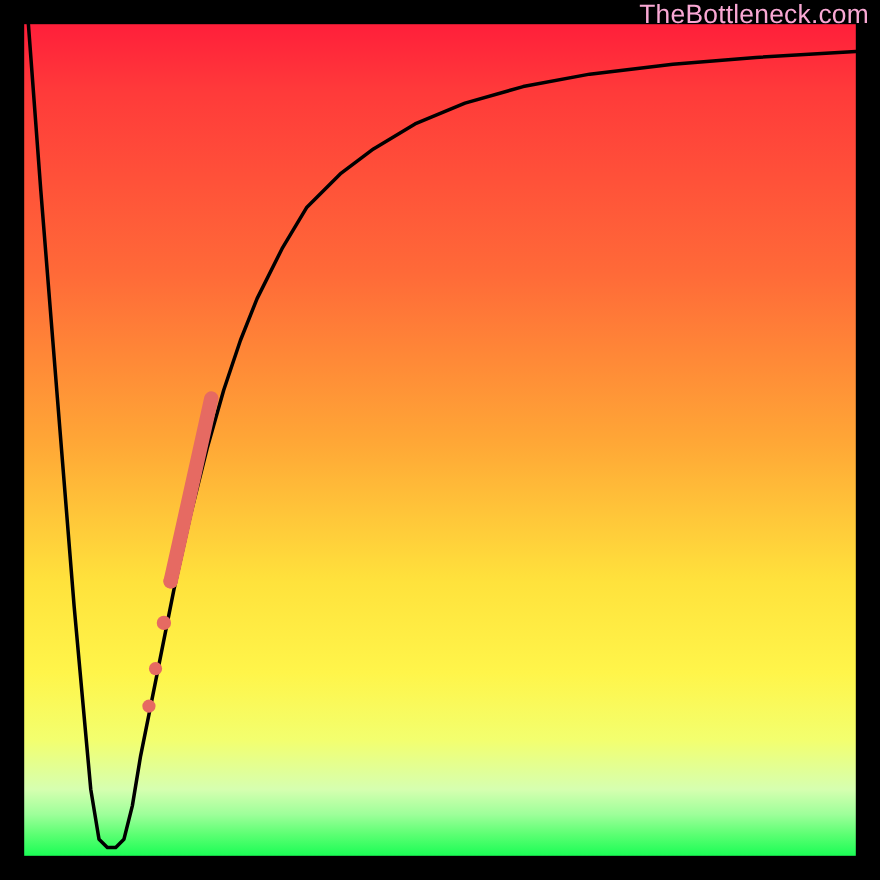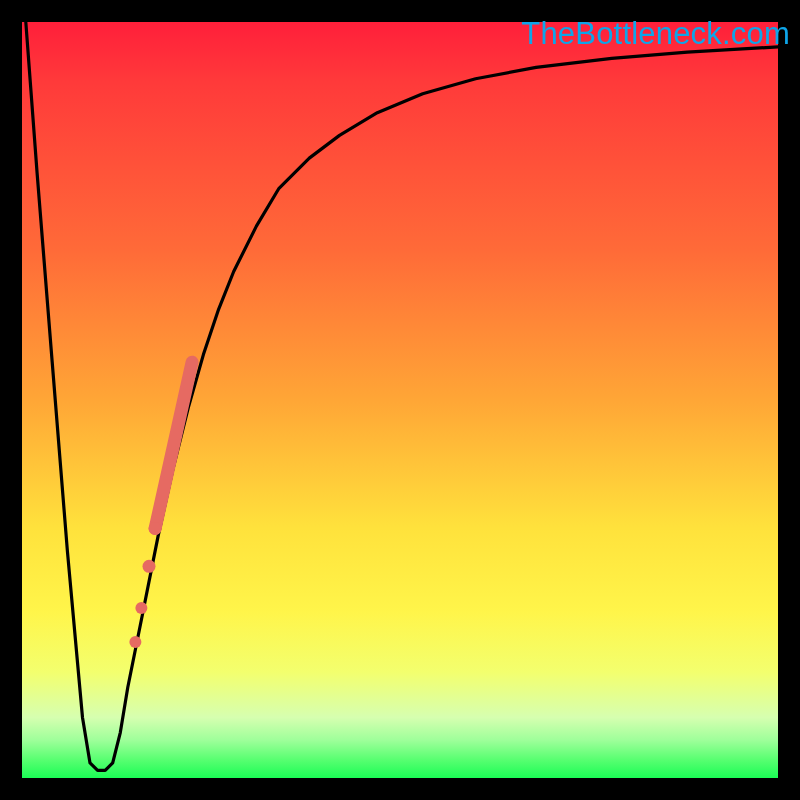--- a/index.html
+++ b/index.html
@@ -42,24 +42,24 @@
   svg.curve {
     position: absolute;
     left: 0;
     top: 0;
     width: 756px;
     height: 756px;
     overflow: visible;
   }
   .watermark {
     position: absolute;
-    top: 16px;
+    top: 0;
     right: 10px;
-    color: #0ea5e9;
-    font-size: 31px;
+    color: #f9a8d4;
+    font-size: 24px;
     font-weight: 500;
     letter-spacing: 0.2px;
     user-select: none;
   }
 </style>
 </head>
 <body>
 
 <div class="frame">
   <div class="plot-area">

